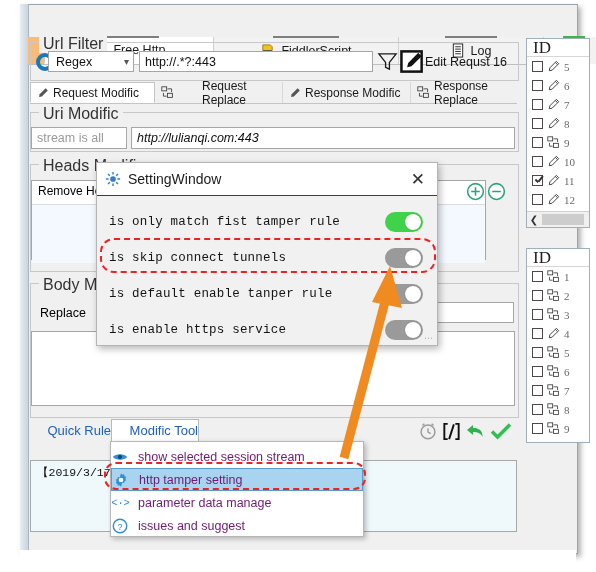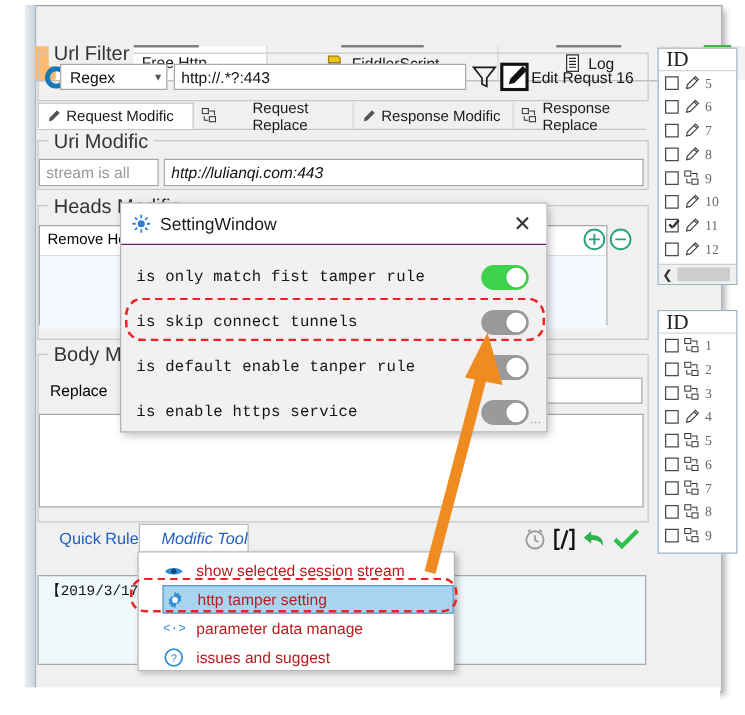--- a/index.html
+++ b/index.html
@@ -120,26 +120,26 @@
     border-radius:50%;background:#fff;box-shadow:0 0 1px rgba(0,0,0,.4);}
   .resize-grip{position:absolute;right:3px;bottom:2px;font-size:9px;color:#a0a0a0;letter-spacing:1px;}
 
   
   .redhl{position:absolute;border:2px dashed #ee2222;border-radius:14px;pointer-events:none;}
 
   
   .btab{position:absolute;height:23px;box-sizing:border-box;
     display:flex;align-items:center;justify-content:flex-end;
     font-size:13px;color:#2060c0;}
-  .btab.active{background:#fff;border:1px solid #b9b9b9;border-bottom:1px solid #fff;font-style:italic;}
+  .btab.active{background:#fff;border:1px solid #b9b9b9;border-bottom:1px solid #fff;}
 
   .menu{position:absolute;left:110px;top:441px;width:252px;height:94px;
     background:#fff;border:1px solid #b6b6b6;box-shadow:2px 2px 5px rgba(0,0,0,.25);}
   .mitem{height:23px;display:flex;align-items:center;gap:9px;padding-left:0;
-    font-size:12.5px;color:#b91c1c;box-sizing:border-box;margin-left:19px;}
+    font-size:12.5px;color:#701a75;box-sizing:border-box;}
   .mitem.sel{background:#a8d4f0;border:1px solid #5a9cc8;}
   .micon{width:18px;height:16px;display:flex;align-items:center;justify-content:center;}
 
   .logbox{position:absolute;left:30px;top:460px;width:487px;height:72px;
     background:#eff8fb;border:1px solid #a8a8a8;box-sizing:border-box;
     padding:4px 6px;font-family:"Liberation Mono",monospace;font-size:11.5px;color:#111;}
 
   
   .zig{position:absolute;left:20px;bottom:0;width:556px;height:22px;background:#fff;}
   svg{display:block;}

